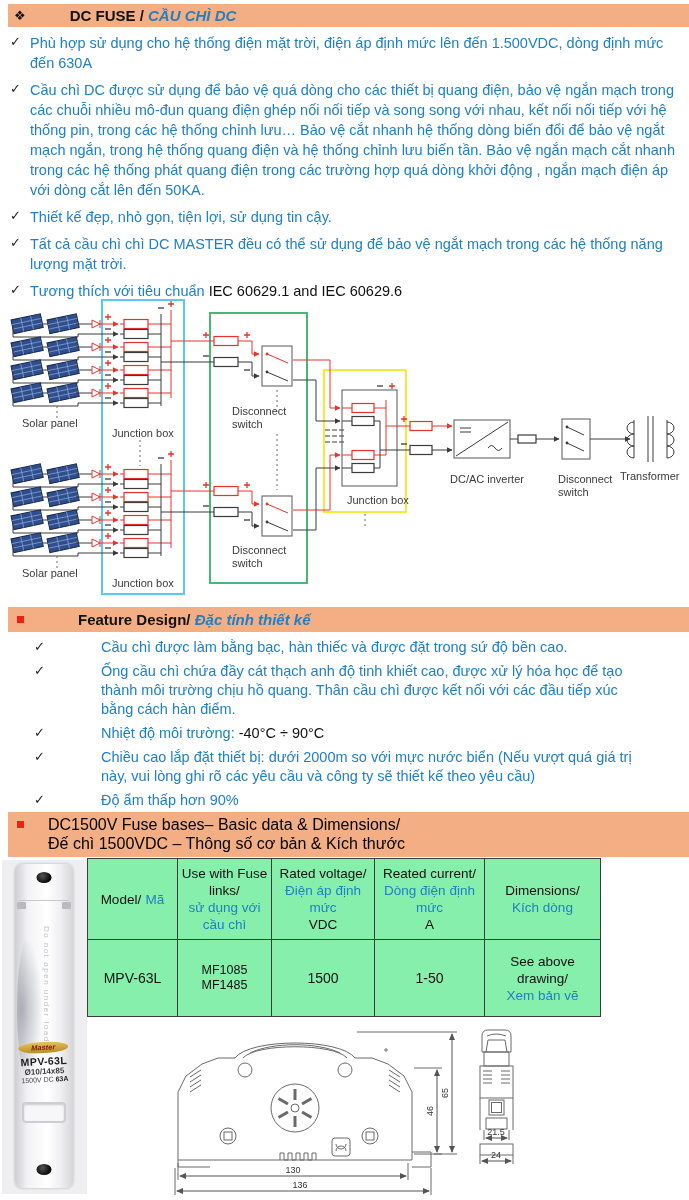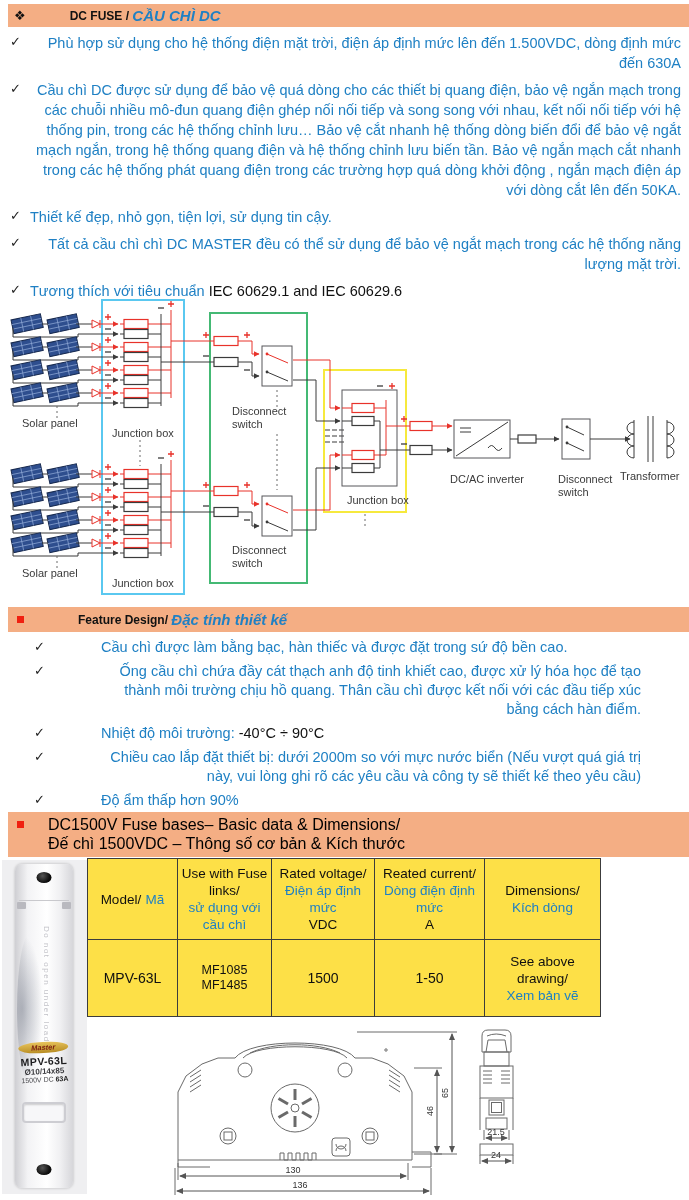--- a/index.html
+++ b/index.html
@@ -2,34 +2,34 @@
 <html><head>
 <meta charset="utf-8">
 <style>
   html,body{margin:0;padding:0;background:#ffffff;}
   body{width:689px;height:1200px;position:relative;font-family:"Liberation Sans",sans-serif;overflow:hidden;}
   .abs{position:absolute;}
   
   .bar{background:#F4AE84;display:flex;align-items:center;}
   .bar .marker{color:#111;font-size:13px;margin:0 14px 0 6px;}
   .bar .sq{width:7px;height:7px;background:#F02010;margin:0 24px 0 9px;flex:0 0 auto;}
-  .bar .ten{font-weight:bold;font-size:12px;color:#111;white-space:pre;padding-left:30px;}
+  .bar .ten{font-weight:bold;font-size:15px;color:#111;white-space:pre;padding-left:30px;}
   .bar .tvi{font-weight:bold;font-size:15px;color:#1F80C4;white-space:pre;font-style:italic;}
   .bar2{background:#F4AE84;padding:3px 0 4px 0;}
   .bar2 .line{display:flex;align-items:flex-start;line-height:19px;}
   
   .blist .bullet{display:flex;margin-bottom:7px;}
   .bullet .check{color:#222;font-size:13px;width:20px;flex:0 0 auto;padding-top:1px;}
-  .bullet .btxt{color:#1F80C4;font-size:14.5px;line-height:20px;text-align:right;}
+  .bullet .btxt{color:#1F80C4;font-size:14.5px;line-height:20px;}
   .bullet .black{color:#111;}
   .flist .bullet{margin-bottom:5px;}
   .flist .btxt{line-height:19px;margin-left:47px;}
   
   table.spec{border-collapse:collapse;table-layout:fixed;width:513px;}
-  table.spec th,table.spec td{border:1.4px solid #3c3c3c;text-align:center;vertical-align:middle;padding:2px 3px;background:#fde047;}
+  table.spec th,table.spec td{border:1.4px solid #3c3c3c;text-align:center;vertical-align:middle;padding:2px 3px;background:#86efac;}
   table.spec th{height:76px;font-weight:normal;}
   table.spec td{height:72px;}
   .hen{color:#101010;font-size:13.5px;line-height:17px;}
   .hvi{color:#1F80C4;font-size:13.5px;line-height:17px;}
   .cell-main{color:#101010;font-size:14px;}
   .cell-sub{color:#101010;font-size:12.5px;line-height:15px;}
   .narrow{max-width:86px;margin:0 auto;}
   
   .photo{background:#efeff1;}
   .fusebody{position:absolute;left:13px;top:4px;width:58px;height:324px;border-radius:7px;

